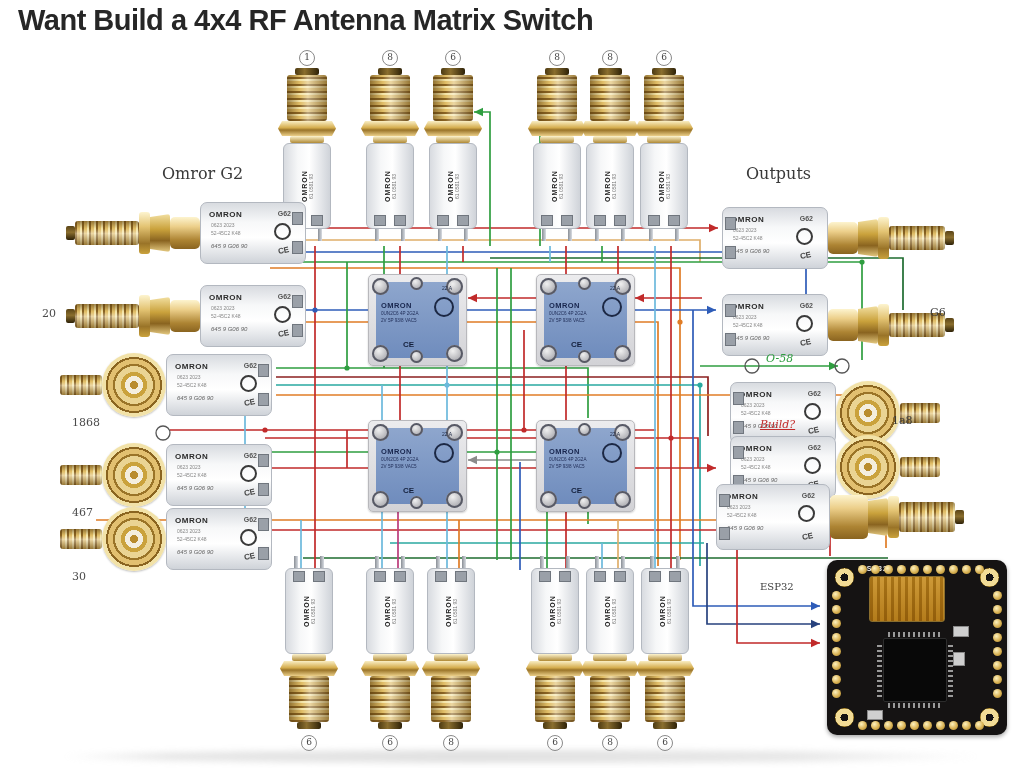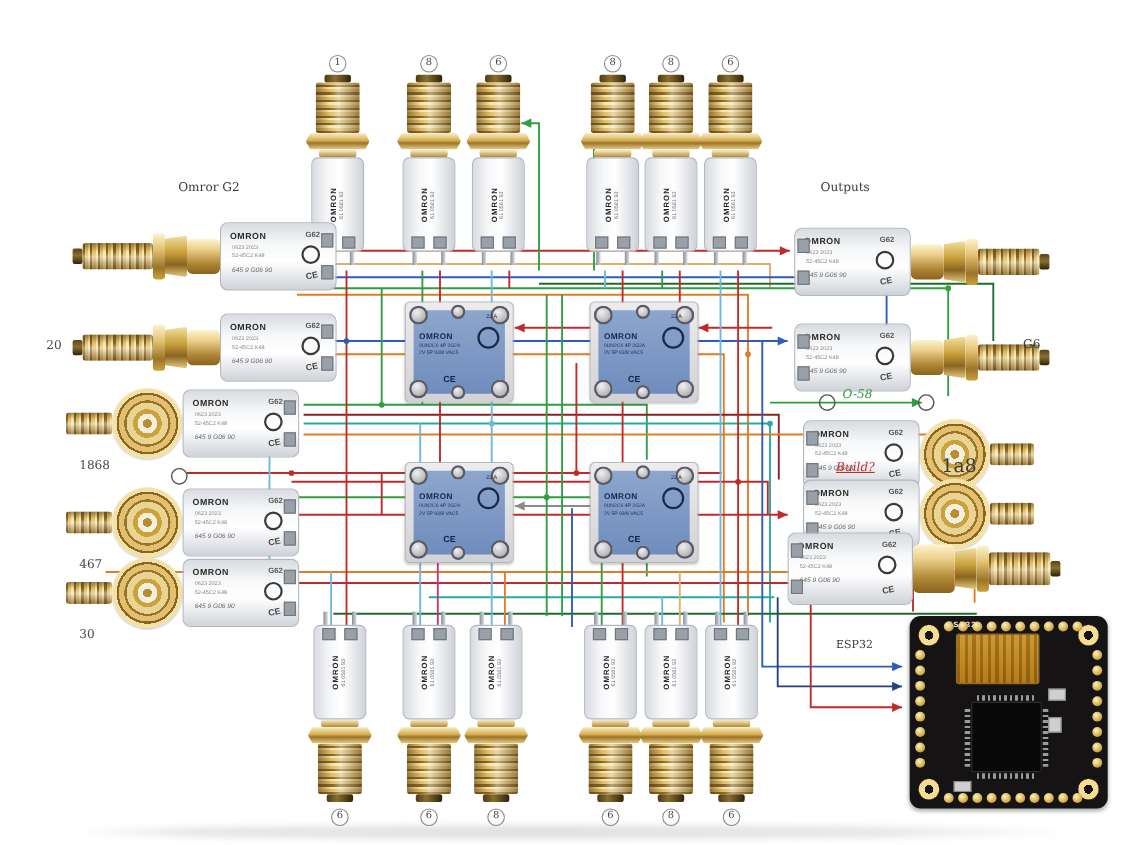--- a/index.html
+++ b/index.html
@@ -116,33 +116,34 @@
   .esp .silk{position:absolute;left:34px;top:5px;font-size:7px;color:#eee;letter-spacing:1px;font-weight:700;}
   .esp .chip{position:absolute;left:56px;top:78px;width:62px;height:62px;background:#080808;border:1px solid #2c2c2c;border-radius:2px;}
   .esp .chip i{position:absolute;background:repeating-linear-gradient(90deg,#9a9a9a 0 2px,transparent 2px 5px);height:5px;left:4px;right:4px;}
   .esp .chip i.t{top:-7px;} .esp .chip i.b{bottom:-7px;}
   .esp .chip i.l,.esp .chip i.r{width:5px;top:4px;bottom:4px;height:auto;
     background:repeating-linear-gradient(0deg,#9a9a9a 0 2px,transparent 2px 5px);}
   .esp .chip i.l{left:-7px;right:auto;} .esp .chip i.r{right:-7px;left:auto;}
   .esp .smd{position:absolute;background:#cfcfcf;border:1px solid #8a8a8a;}
 
   
-  .group-label{font-size:11px;}
+  .group-label{font-size:16px;}
   .tiny-label{position:absolute;z-index:3;font-size:6px;color:#9a7a5a;font-family:"DejaVu Serif",serif;}
   .note-green{color:#2f9e40;font-size:11px;font-style:italic;}
   .note-red{color:#c12a2a;font-size:11px;font-style:italic;text-decoration:underline;}
   .shadow-strip{position:absolute;left:60px;right:40px;top:750px;height:13px;z-index:0;border-radius:50%;
     background:linear-gradient(90deg,transparent,#c9c9c9 12%,#bdbdbd 45%,#cccccc 80%,transparent);
     opacity:.45;filter:blur(3px);}
 </style>
 </head>
 <body>
 
 <div class="stage">
 
+  <div class="title">Want Build a 4x4 RF Antenna Matrix Switch</div>
 
   <svg id="wires" viewBox="0 0 1024 768">
       <polyline points="303,228 718,228" fill="none" stroke="#c12a2a" stroke-width="1.7"></polyline>
       <path d="M0,0 L-9,4.2 L-9,-4.2 Z" transform="translate(718,228) rotate(0)" fill="#c12a2a"></path>
       <polyline points="303,240 700,240 700,262" fill="none" stroke="#dfae6a" stroke-width="1.7"></polyline>
       <polyline points="303,252 806,252 806,296" fill="none" stroke="#2e5cb8" stroke-width="1.7"></polyline>
       <polyline points="303,262 862,262 862,360" fill="none" stroke="#2f9e40" stroke-width="1.7"></polyline>
       <polyline points="270,268 680,268 680,560" fill="none" stroke="#e07c26" stroke-width="1.7"></polyline>
       <polyline points="490,258 903,258 903,310" fill="none" stroke="#1e6c2f" stroke-width="1.7"></polyline>
       <polyline points="303,310 716,310" fill="none" stroke="#2e5cb8" stroke-width="1.7"></polyline>
@@ -773,21 +774,21 @@
       <div class="pad" style="left: 166px; top: 73px;"></div>
       <div class="pad" style="left: 166px; top: 87px;"></div>
       <div class="pad" style="left: 166px; top: 101px;"></div>
       <div class="pad" style="left: 166px; top: 115px;"></div>
       <div class="pad" style="left: 166px; top: 129px;"></div>
     </div>
 
   <span class="lbl group-label" style="left:162px;top:164px;">Omror G2</span>
   <span class="lbl group-label" style="left:746px;top:164px;text-align:center;">Outputs</span>
   <span class="lbl" style="left:930px;top:306px;font-size:11px;">G6</span>
-  <span class="lbl" style="left:856px;top:414px;font-size:17px;">1a8</span>
+  <span class="lbl" style="left:892px;top:414px;font-size:11px;">1a8</span>
   <span class="lbl note-red" style="left:760px;top:418px;">Build?</span>
   <span class="lbl note-green" style="left:766px;top:352px;">O-58</span>
   <span class="lbl" style="left:760px;top:581px;font-size:10px;">ESP32</span>
 
   <div>
 
   <span class="tiny-label" style="left: 320px; top: 219px;"></span>
       <span class="tiny-label" style="left: 320px; top: 233px;"></span>
       <span class="tiny-label" style="left: 320px; top: 303px;"></span>
       <span class="tiny-label" style="left: 320px; top: 317px;"></span>

